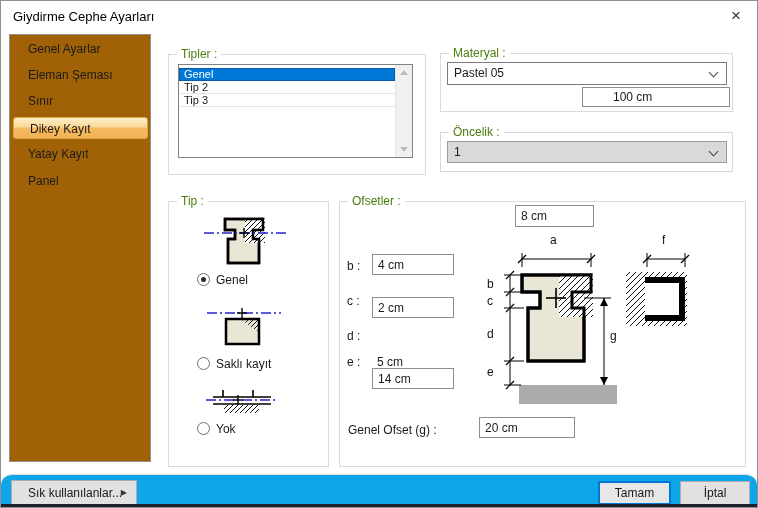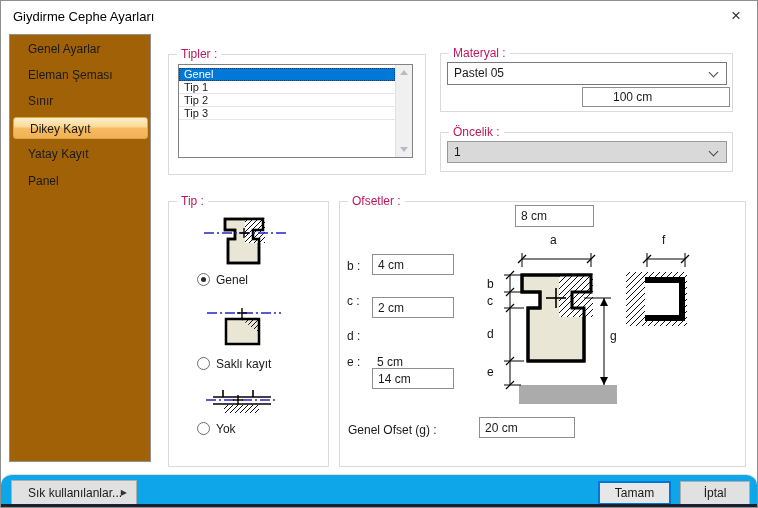--- a/index.html
+++ b/index.html
@@ -13,21 +13,21 @@
   .close-btn { position:absolute; right:8px; top:4px; width:26px; height:22px; text-align:center; font-size:17px; line-height:22px; color:#333; cursor:default; }
 
   
   .sidebar { position:absolute; left:8px; top:33px; width:142px; height:428px; border:1px solid #919191; background:#a16207; }
   .side-item { position:absolute; left:2px; width:136px; height:22px; line-height:22px; padding-left:16px; color:#1a1a1a; }
   .side-item.sel { left:3px; width:135px; border:1px solid #dba948; border-radius:3px;
     background:linear-gradient(#fdeec9 0%, #fbd896 45%, #f5bb62 50%, #f3b054 100%); }
 
   
   .group { position:absolute; border:1px solid #dadada; background:transparent; }
-  .glabel { position:absolute; top:-8px; left:8px; background:#fff; padding:0 4px; font-size:12px; color:#be185d; white-space:nowrap; }
+  .glabel { position:absolute; top:-8px; left:8px; background:#fff; padding:0 4px; font-size:12px; color:#4d7c0f; white-space:nowrap; }
 
   
   .listbox { position:absolute; left:177px; top:63px; width:235px; height:94px; border:1px solid #828282; background:#fff; }
   .lrow { position:relative; height:13px; line-height:13px; font-size:11px; padding-left:5px; border-bottom:1px solid #e6e6e6; width:216px; }
   .lrow.sel { background:#0078d7; color:#fff; outline:1px dotted rgba(20,20,60,.55); outline-offset:-1px; border-bottom:1px solid #0078d7; }
   .scrollbar { position:absolute; right:0; top:0; width:17px; height:92px; background:#f0f0f0; border-left:1px solid #e2e2e2; }
   .sb-arrow { position:absolute; left:0; width:17px; height:15px; }
   .tri-up { position:absolute; left:4px; top:5px; width:0; height:0; border-left:4px solid transparent; border-right:4px solid transparent; border-bottom:5px solid #b8bcc2; }
   .tri-down { position:absolute; left:4px; top:5px; width:0; height:0; border-left:4px solid transparent; border-right:4px solid transparent; border-top:5px solid #b8bcc2; }
 
@@ -71,21 +71,20 @@
     <div class="side-item" style="top:108px">Yatay Kayıt</div>
     <div class="side-item" style="top:135px">Panel</div>
   </div>
 
   <div class="group" style="left:167px; top:53px; width:258px; height:121px">
     <span class="glabel">Tipler :</span>
   </div>
   <div class="listbox">
     <div style="height:3px"></div>
     <div class="lrow sel">Genel</div>
-    <div class="lrow">Tip 1</div>
     <div class="lrow">Tip 2</div>
     <div class="lrow">Tip 3</div>
     <div class="scrollbar">
       <div class="sb-arrow" style="top:0">
           <div class="tri-up"></div>
         </div>
       <div class="sb-arrow" style="bottom:0">
           <div class="tri-down"></div>
         </div>
     </div>

